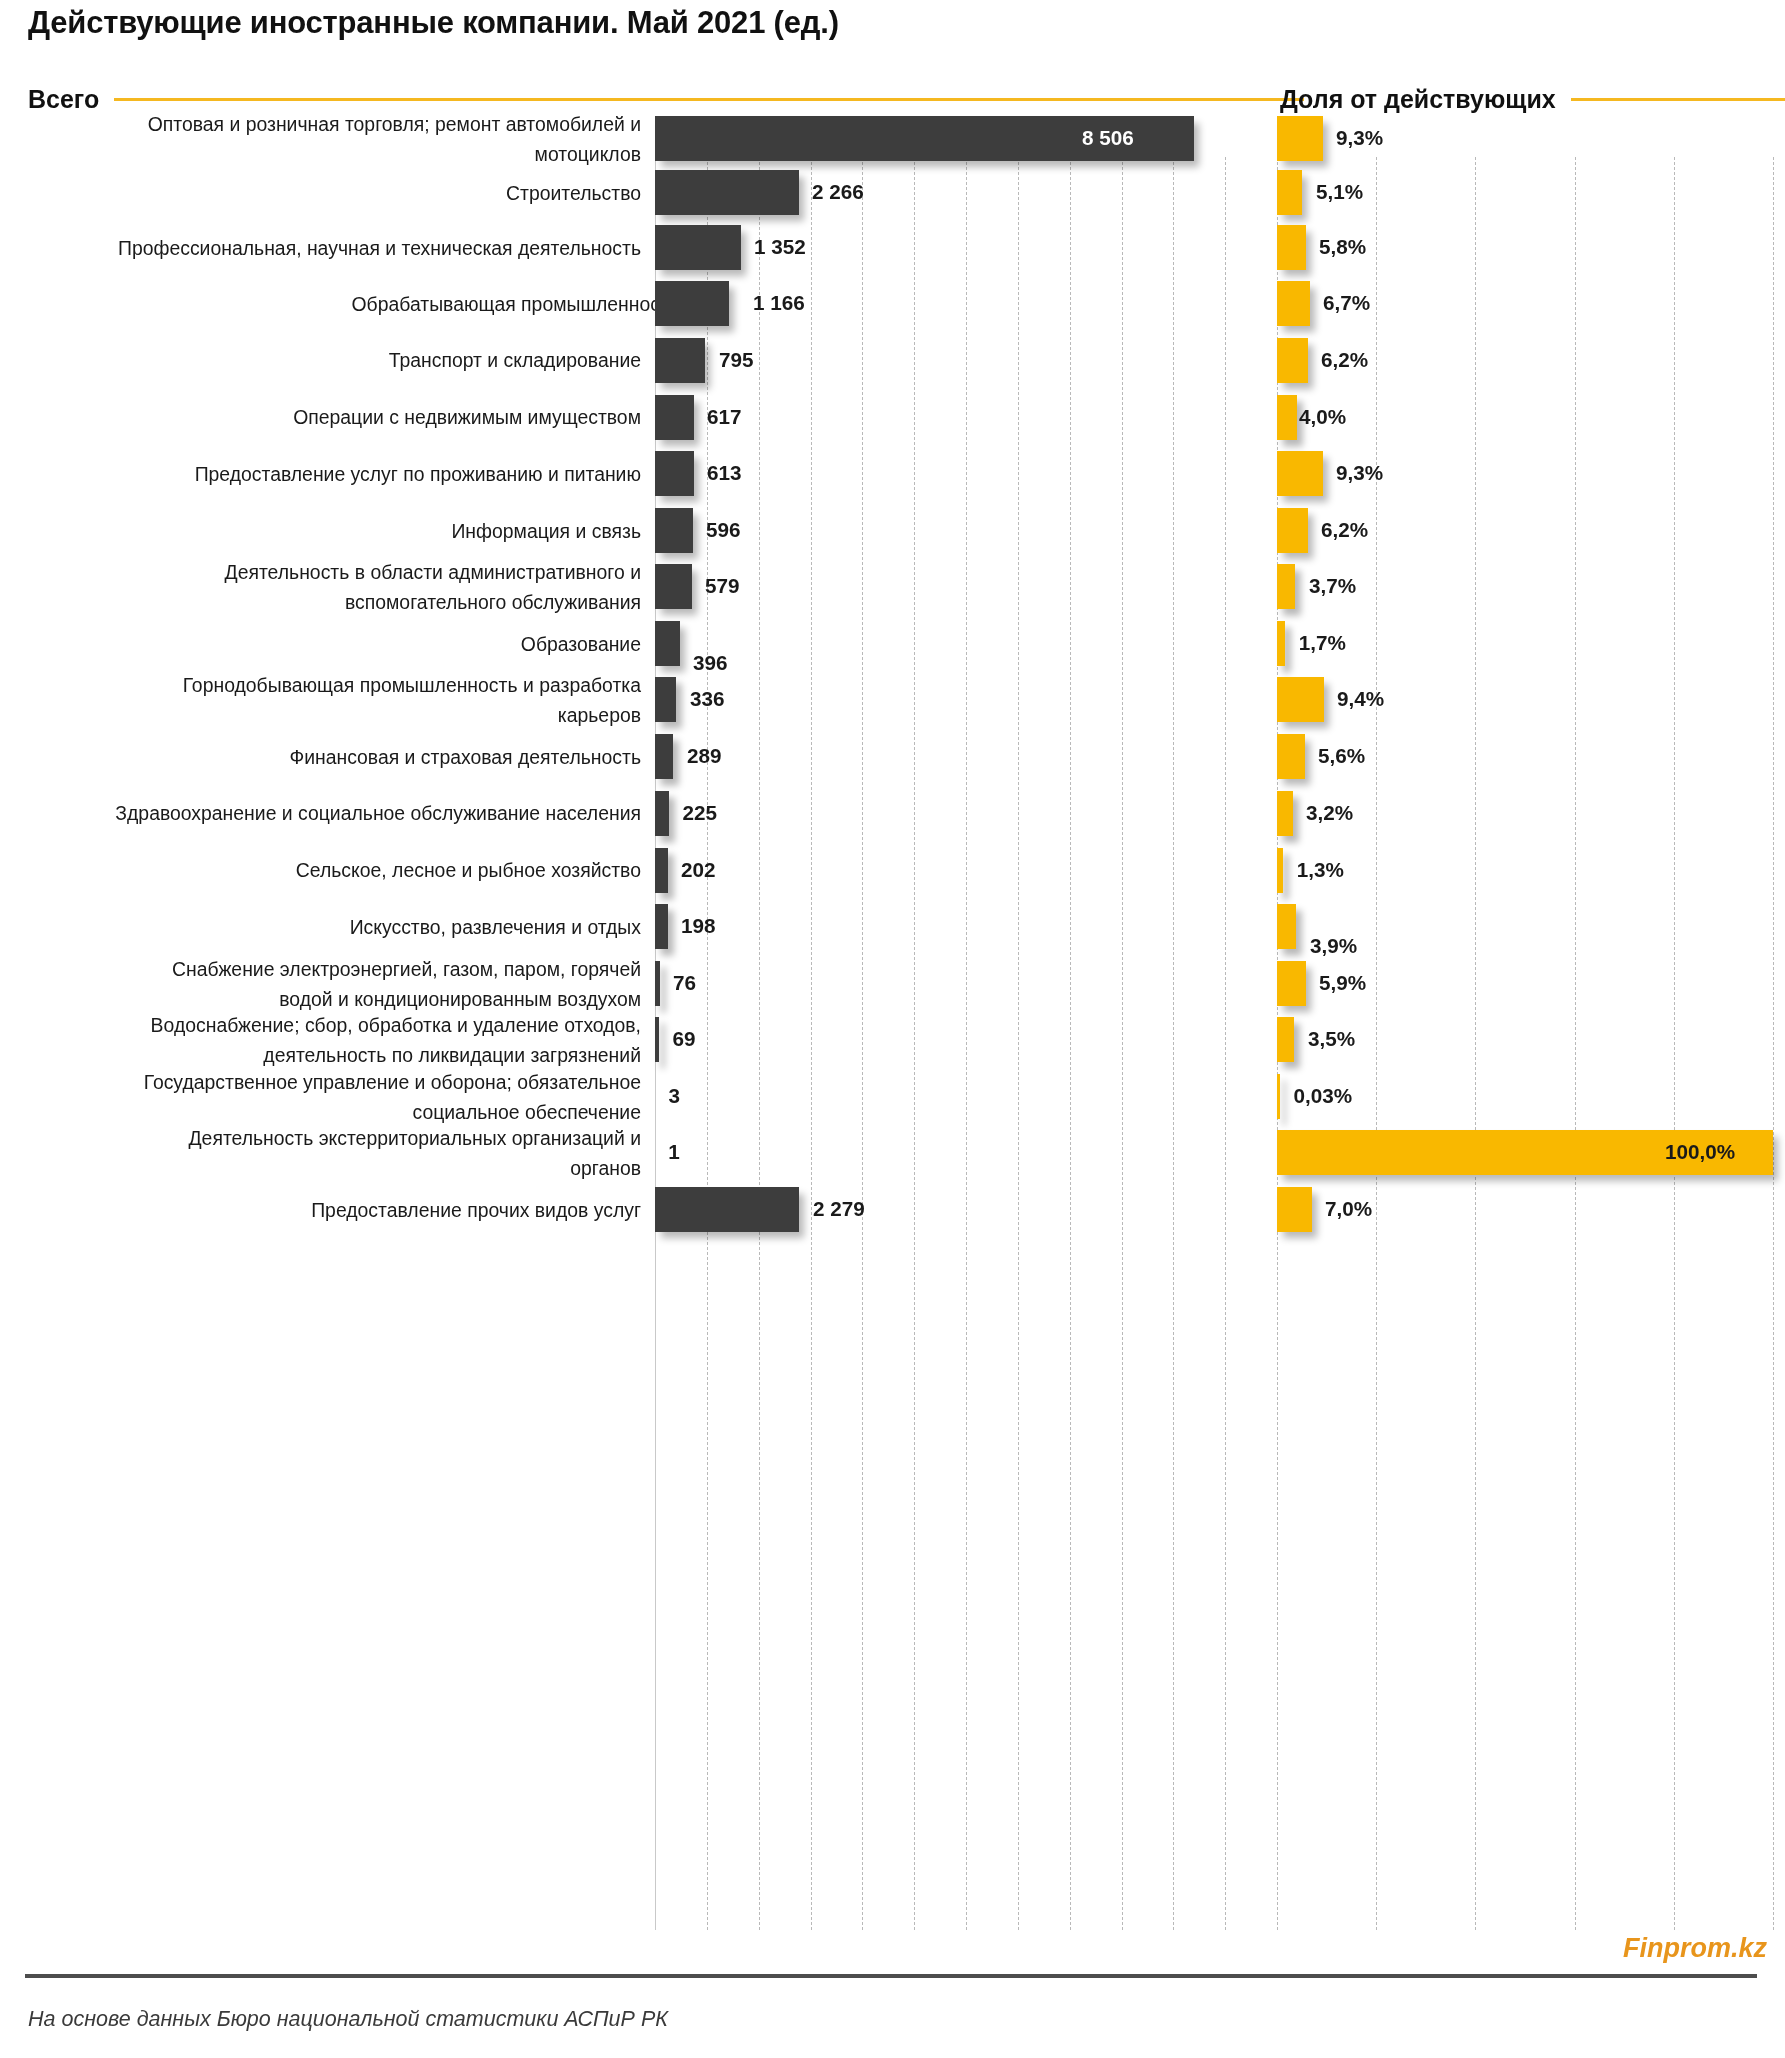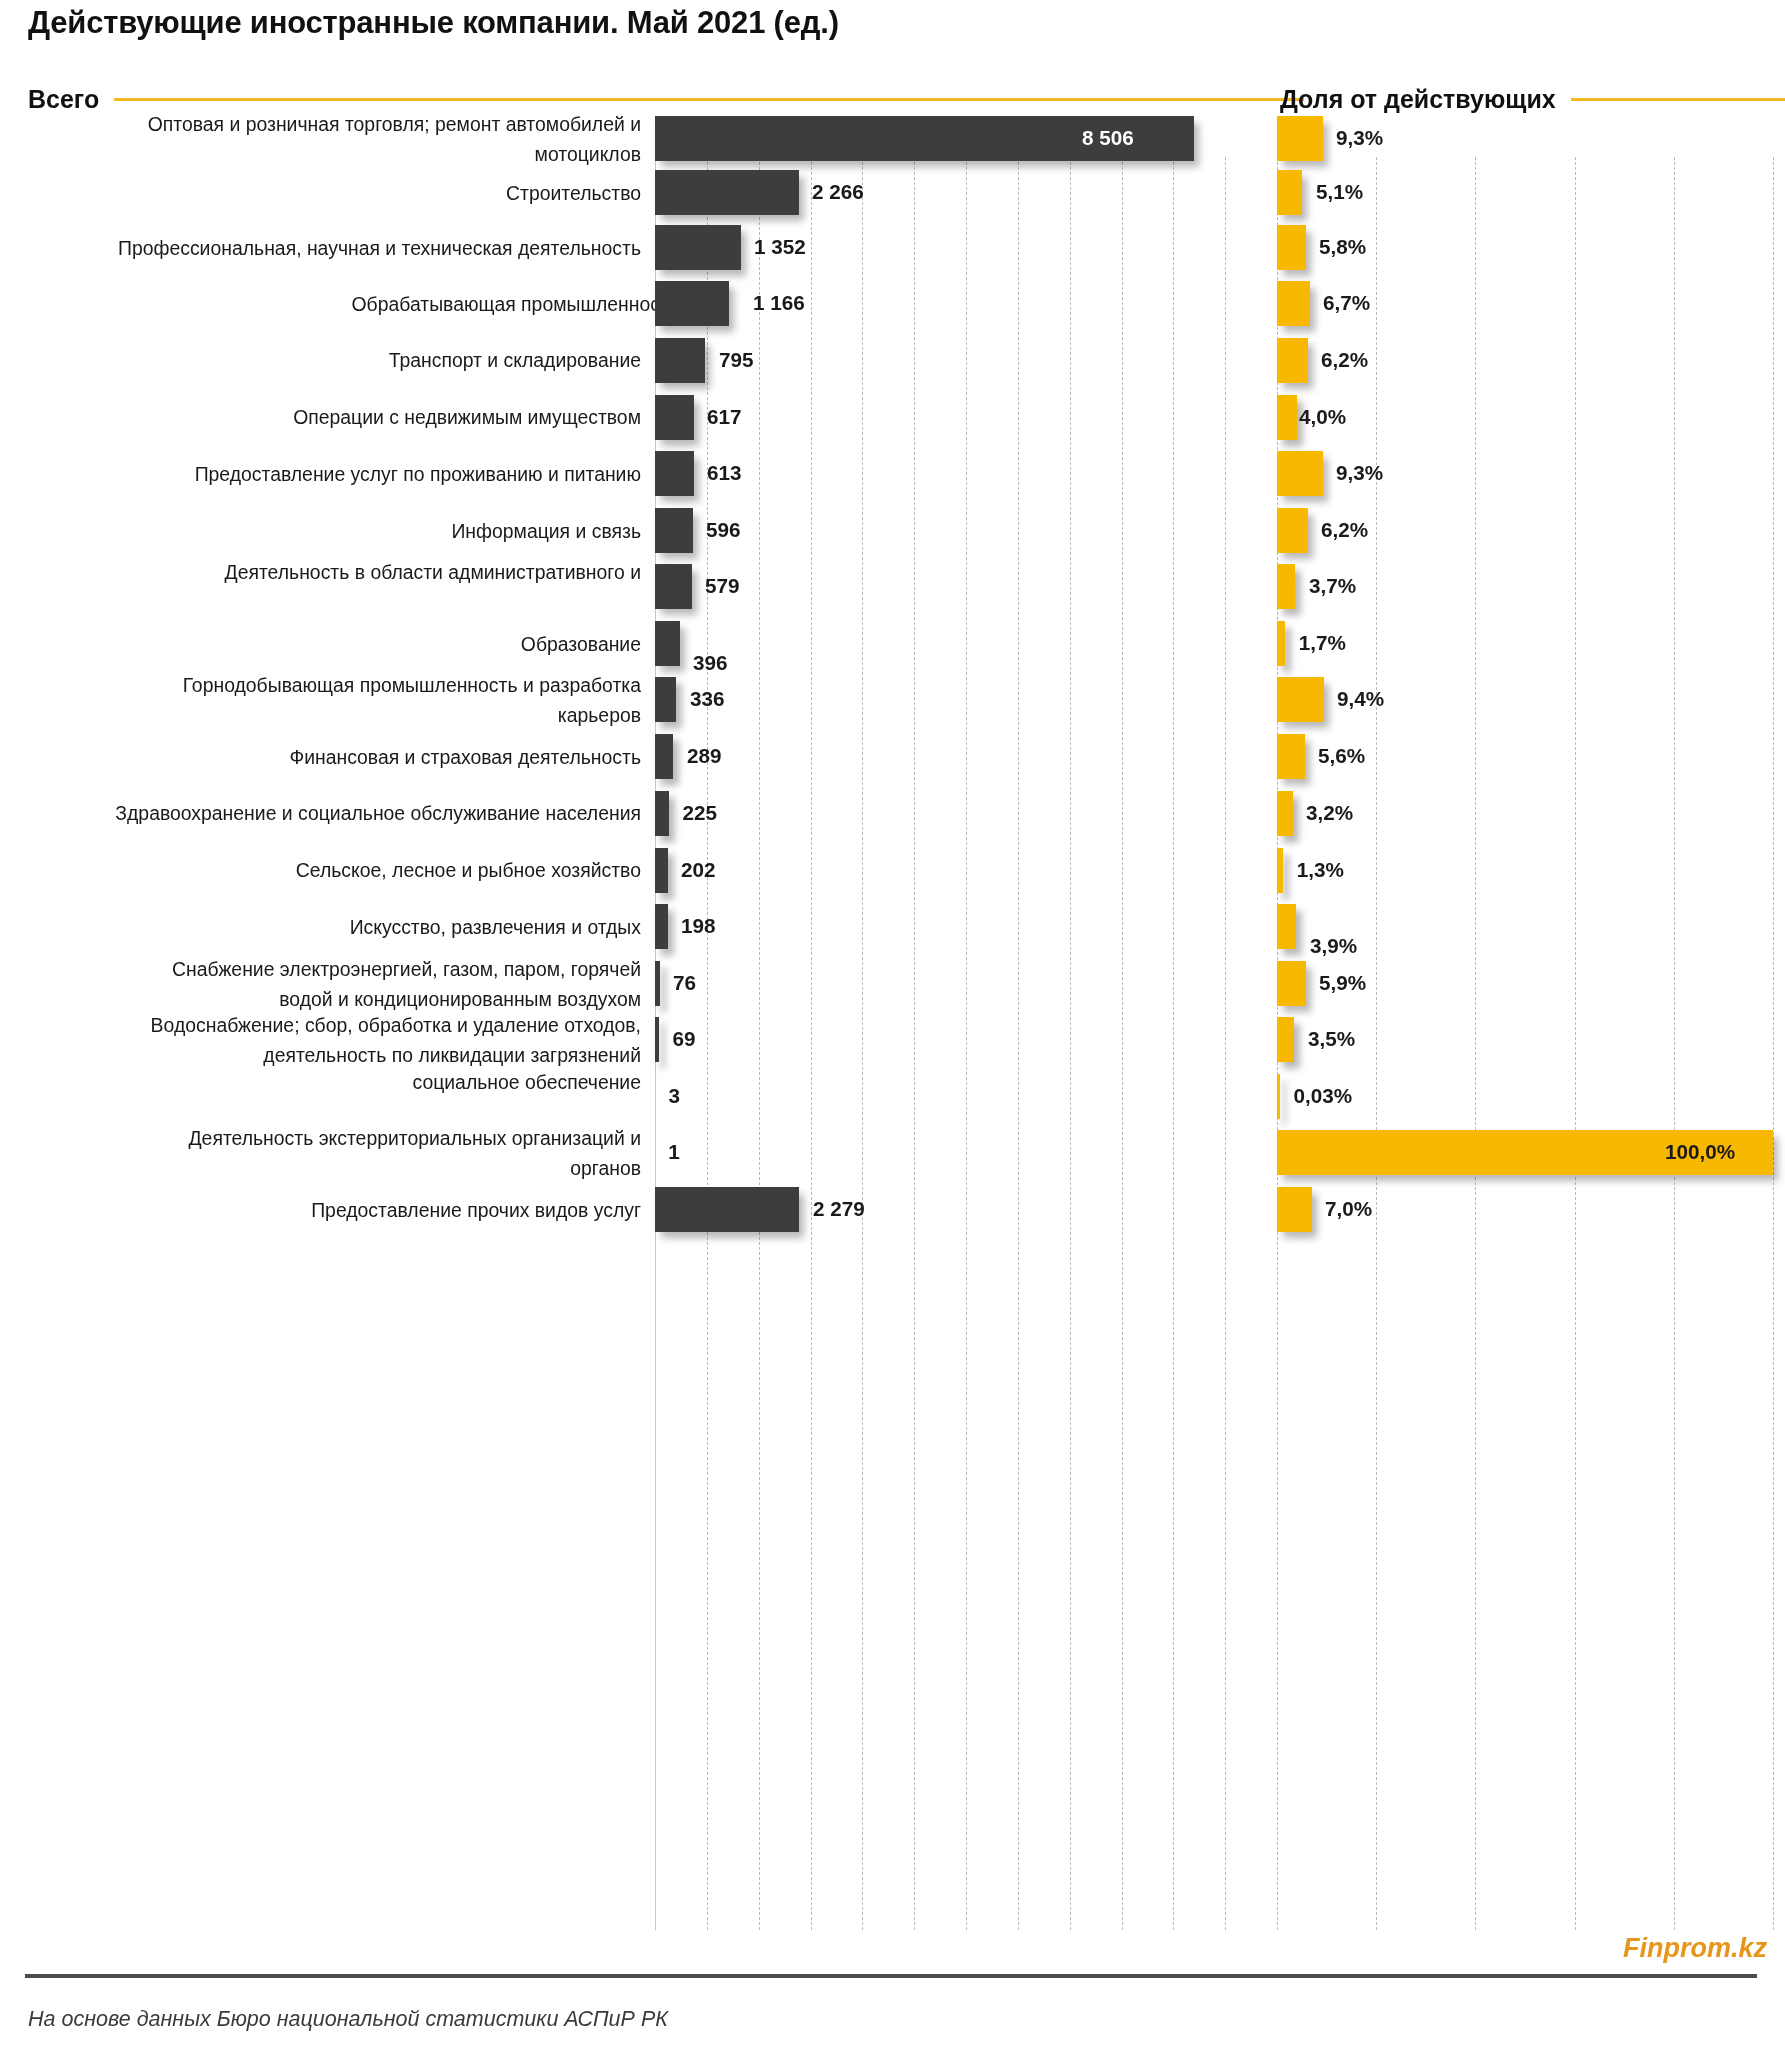--- a/index.html
+++ b/index.html
@@ -298,20 +298,21 @@
           <div class="bar-val" style="top: 363px; left: 51px;">596</div>
         </div>
         <div class="plot-right" style="height: 0px;">
           <div class="bar gold" style="width: 31px; height: 45px; top: 351px;"></div>
           <div class="bar-val" style="top: 363px; left: 44px;">6,2%</div>
         </div>
       </div>
       <div class="row" style="top: 0px;">
         <div class="cat-label" style="top: 400px;">
           <div>Деятельность в области административного и</div>
+          <div>вспомогательного обслуживания</div>
         </div>
         <div class="plot-left" style="height: 0px;">
           <div class="bar dark" style="width: 37px; height: 45px; top: 407px;"></div>
           <div class="bar-val" style="top: 419px; left: 50px;">579</div>
         </div>
         <div class="plot-right" style="height: 0px;">
           <div class="bar gold" style="width: 18.3px; height: 45px; top: 407px;"></div>
           <div class="bar-val" style="top: 419px; left: 32px;">3,7%</div>
         </div>
       </div>
@@ -417,20 +418,21 @@
           <div class="bar dark" style="width: 4.4px; height: 45px; top: 860px;"></div>
           <div class="bar-val" style="top: 872px; left: 17.6px;">69</div>
         </div>
         <div class="plot-right" style="height: 0px;">
           <div class="bar gold" style="width: 17.4px; height: 45px; top: 860px;"></div>
           <div class="bar-val" style="top: 872px; left: 31px;">3,5%</div>
         </div>
       </div>
       <div class="row" style="top: 0px;">
         <div class="cat-label" style="top: 910px;">
+          <div>Государственное управление и оборона; обязательное</div>
           <div>социальное обеспечение</div>
         </div>
         <div class="plot-left" style="height: 0px;">
           <div class="bar-val" style="top: 929px; left: 13.4px;">3</div>
         </div>
         <div class="plot-right" style="height: 0px;">
           <div class="bar gold" style="width: 3.3px; height: 45px; top: 917px;"></div>
           <div class="bar-val" style="top: 929px; left: 16.5px;">0,03%</div>
         </div>
       </div>

